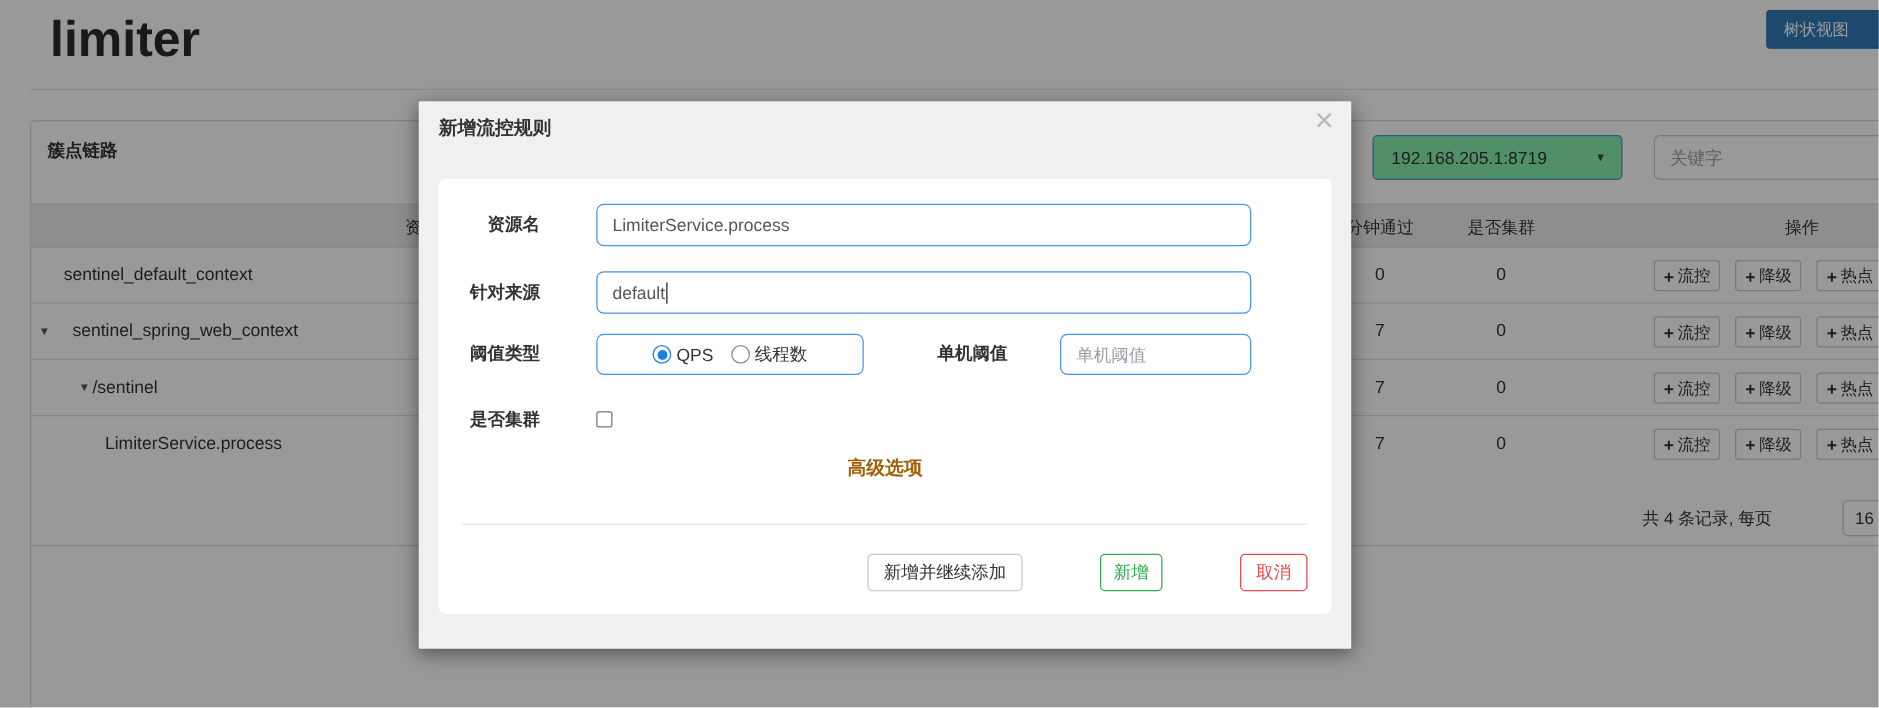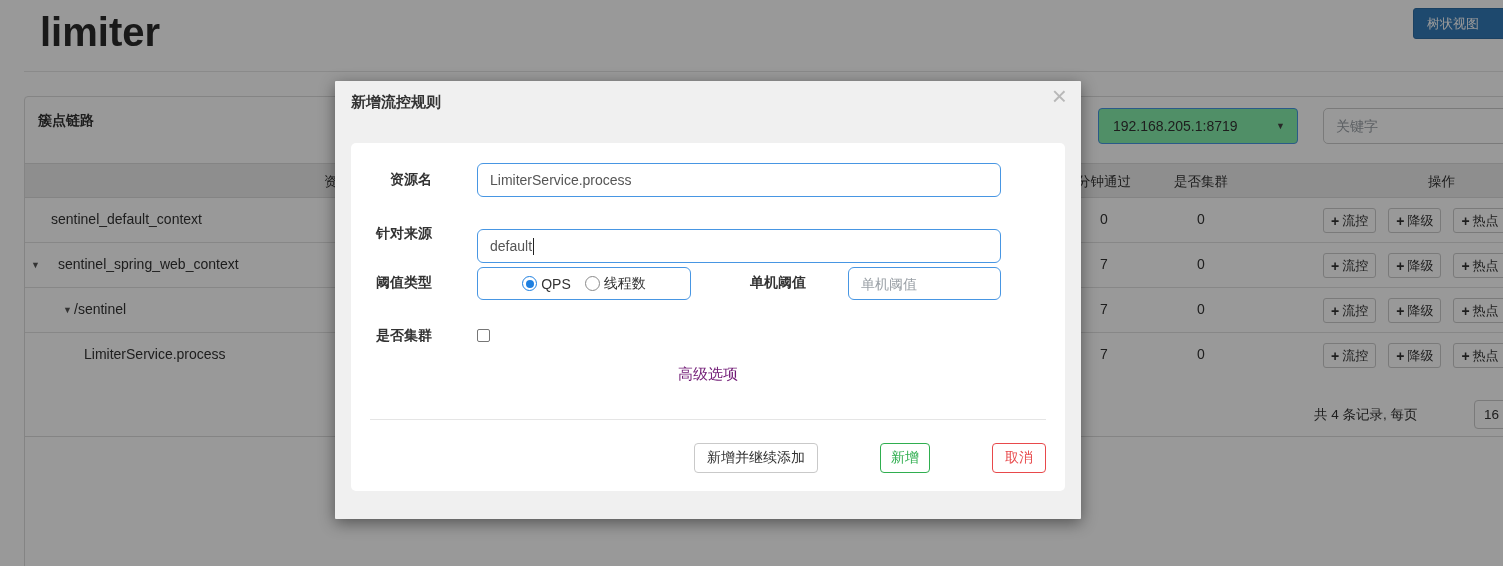--- a/index.html
+++ b/index.html
@@ -63,37 +63,37 @@
                  cursor:pointer; font-weight:400; }
   .modal-box { position:absolute; left:16px; top:62px; width:714px; height:348px;
                background:#fff; border-radius:5px; }
 
   .f-label { position:absolute; width:81px; text-align:right; font-size:14px; font-weight:700; color:#333; }
   .f-input { position:absolute; border:1px solid #4796e3; border-radius:6px; background:#fff;
              font-size:14px; color:#555; padding:0 12px; font-family:"Liberation Sans", sans-serif; }
   .lbl-resource { left:0; top:28px; }
   .in-resource  { left:126px; top:20px; width:524px; height:34px; }
   .lbl-origin { left:0; top:82px;font-family:Liberation Mono, monospace; }
-  .in-origin  { left:126px; top:74px; width:524px; height:34px; display:flex; align-items:center;margin-top:12px; }
+  .in-origin  { left:126px; top:74px; width:524px; height:34px; display:flex; align-items:center; }
   .text-cursor { display:inline-block; width:1px; height:17px; background:#222; margin-left:1px; }
   .lbl-threshold-type { left:0; top:131px;padding-left:24px; }
   .radio-group { left:126px; top:124px; width:214px; height:33px; display:flex; align-items:center;
                  justify-content:center; gap:14px; }
   .radio-opt { display:inline-flex; align-items:center; gap:4px; font-size:14px; color:#333; }
   .radio { width:15px; height:15px; border-radius:50%; position:relative; display:inline-block; }
   .radio.sel { border:1px solid #1e7fe0; }
   .radio.sel::after { content:""; position:absolute; inset:2.5px; border-radius:50%; background:#1e7fe0; }
   .radio.unsel { border:1px solid #8a8a8a; }
   .lbl-single { position:absolute; left:399px; top:131px; font-size:14px; font-weight:700; color:#333; }
   .in-single { left:497px; top:124px; width:153px; height:33px; }
   .lbl-cluster { left:0; top:184px; }
   .checkbox { position:absolute; left:126px; top:186px; width:13px; height:13px;
               border:1px solid #767676; border-radius:2px; background:#fff; }
   .adv-link { position:absolute; left:0; right:0; top:222px; text-align:center;
-              font-size:15px; color:#701a75; cursor:pointer; }
+              font-size:15px; color:#a16207; cursor:pointer;font-weight:bold; }
   .modal-divider { position:absolute; left:19px; right:19px; top:276px; border-top:1px solid #e5e5e5; }
   .modal-btns { position:absolute; right:19px; top:300px; display:flex; gap:15px; }
   .m-btn { height:30px; border-radius:4px; background:#fff; font-size:14px;
            display:inline-flex; align-items:center; padding:0 12px; cursor:pointer; white-space:nowrap;margin-left:47px; }
   .m-btn.neutral { border:1px solid #c9c9c9; color:#333; }
   .m-btn.green { border:1px solid #2fae4f; color:#2fae4f; padding:0 10px; }
   .m-btn.red { border:1px solid #e8494b; color:#e8494b; }
 </style>
 </head>
 <body>

